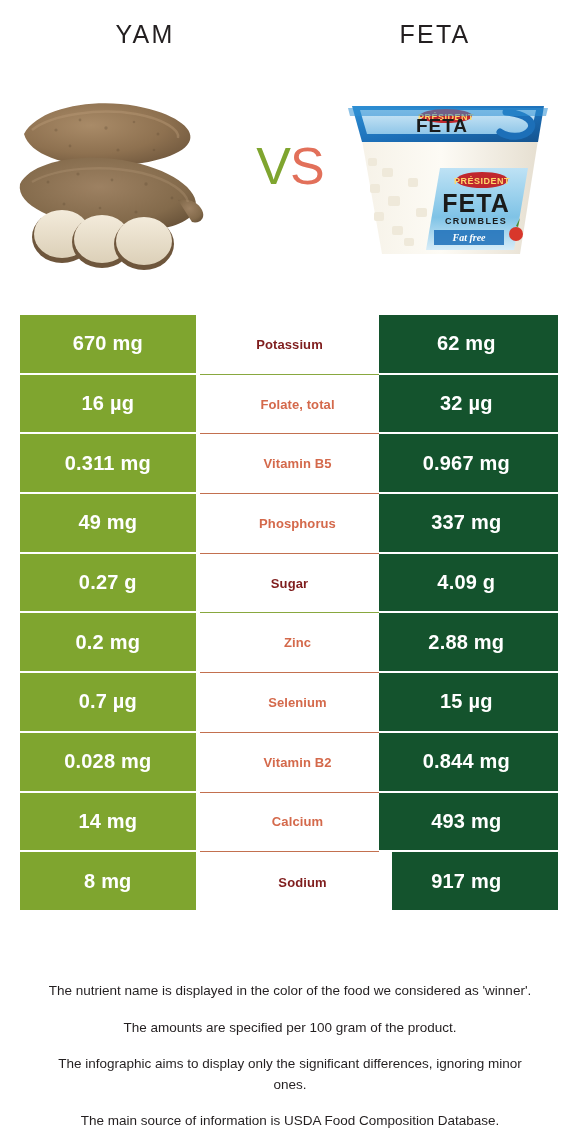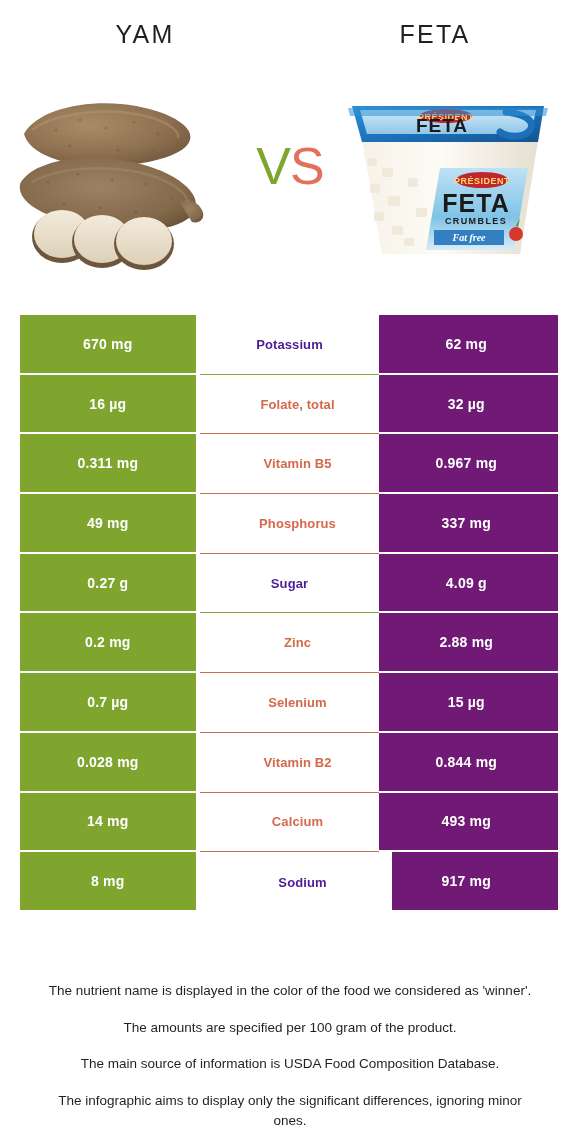--- a/index.html
+++ b/index.html
@@ -81,54 +81,54 @@
     position: relative;
     display: flex;
     height: 59.7px;
     width: 538px;
   }
 
   .cell {
     display: flex;
     align-items: center;
     justify-content: center;
-    font-size: 14px;
+    font-size: 20px;
     font-weight: 600;
     letter-spacing: 0.2px;
     white-space: nowrap;
   }
 
   .cell.left-val {
     width: 180px;
     background: #7FA52F;
     color: #ffffff;
     border-bottom: 2px solid #ffffff;
   }
 
   .cell.right-val {
     width: 188px;
     margin-left: 179px;
-    background: #701a75;
+    background: #14532d;
     color: #ffffff;
     border-bottom: 2px solid #ffffff;
   }
 
   .cell.name {
     position: absolute;
     left: 180px;
     top: 0;
     width: 179px;
     height: 59.7px;
     background: #ffffff;
     font-size: 13px;
     font-weight: 700;
     letter-spacing: 0.1px;
   }
 
-  .cell.name.win-yam  { color: #4c1d95; border-bottom: 1px solid #88A83F; }
+  .cell.name.win-yam  { color: #7f1d1d; border-bottom: 1px solid #88A83F; }
   .cell.name.win-feta { color: #D4694B; border-bottom: 1px solid #C3704F; padding-left: 16px; }
   .row:last-child .cell.name { border-bottom: none; margin-left: 13px; }
 
   
   .footer {
     position: absolute;
     left: 0;
     top: 965px;
     width: 580px;
     text-align: center;
@@ -318,17 +318,17 @@
       <div class="row">
         <div class="cell left-val">8 mg</div>
         <div class="cell right-val">917 mg</div>
         <div class="cell name win-yam">Sodium</div>
       </div>
     </div>
 
   <div class="footer">
     <p>The nutrient name is displayed in the color of the food we considered as 'winner'.</p>
     <p>The amounts are specified per 100 gram of the product.</p>
+    <p>The infographic aims to display only the significant differences, ignoring minor ones.</p>
     <p>The main source of information is USDA Food Composition Database.</p>
-    <p>The infographic aims to display only the significant differences, ignoring minor ones.</p>
   </div>
 
 </div>
 
 </body></html>

